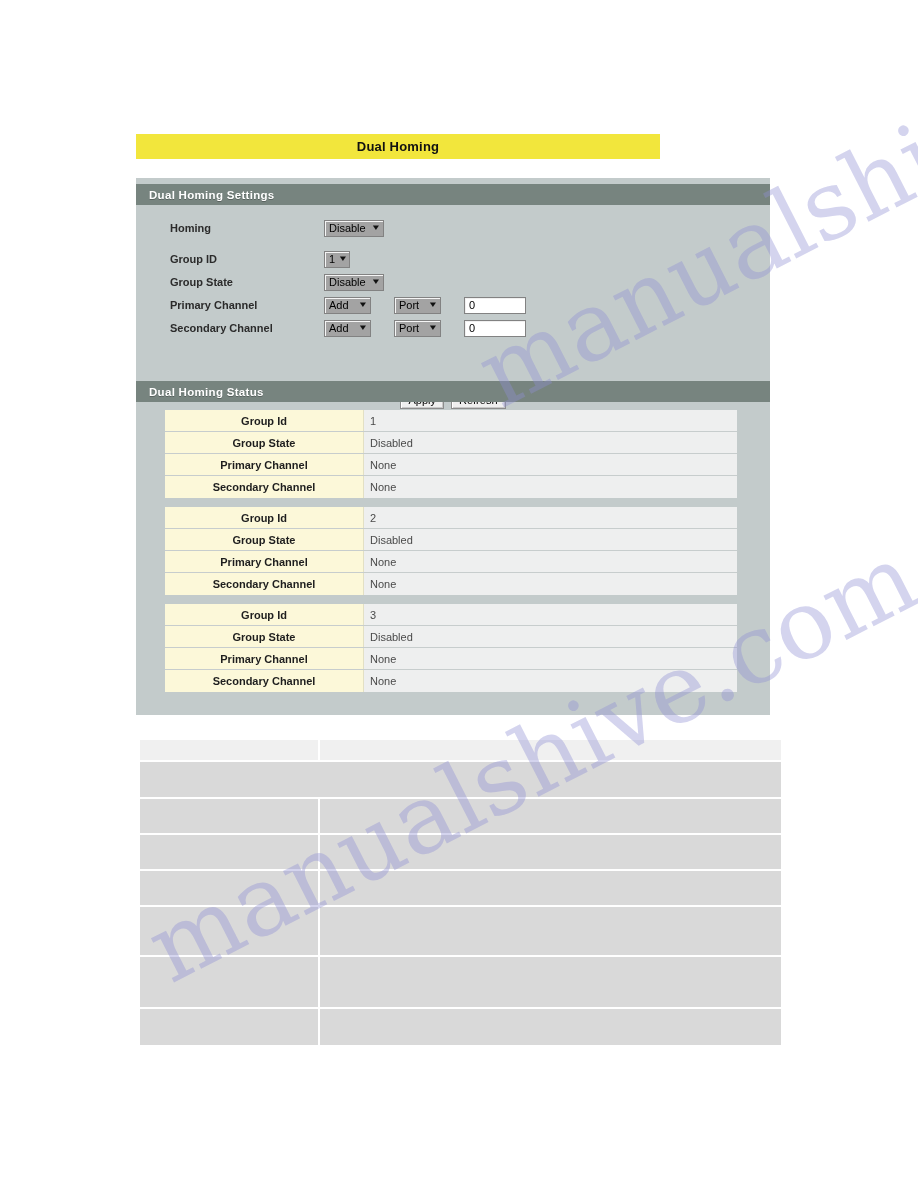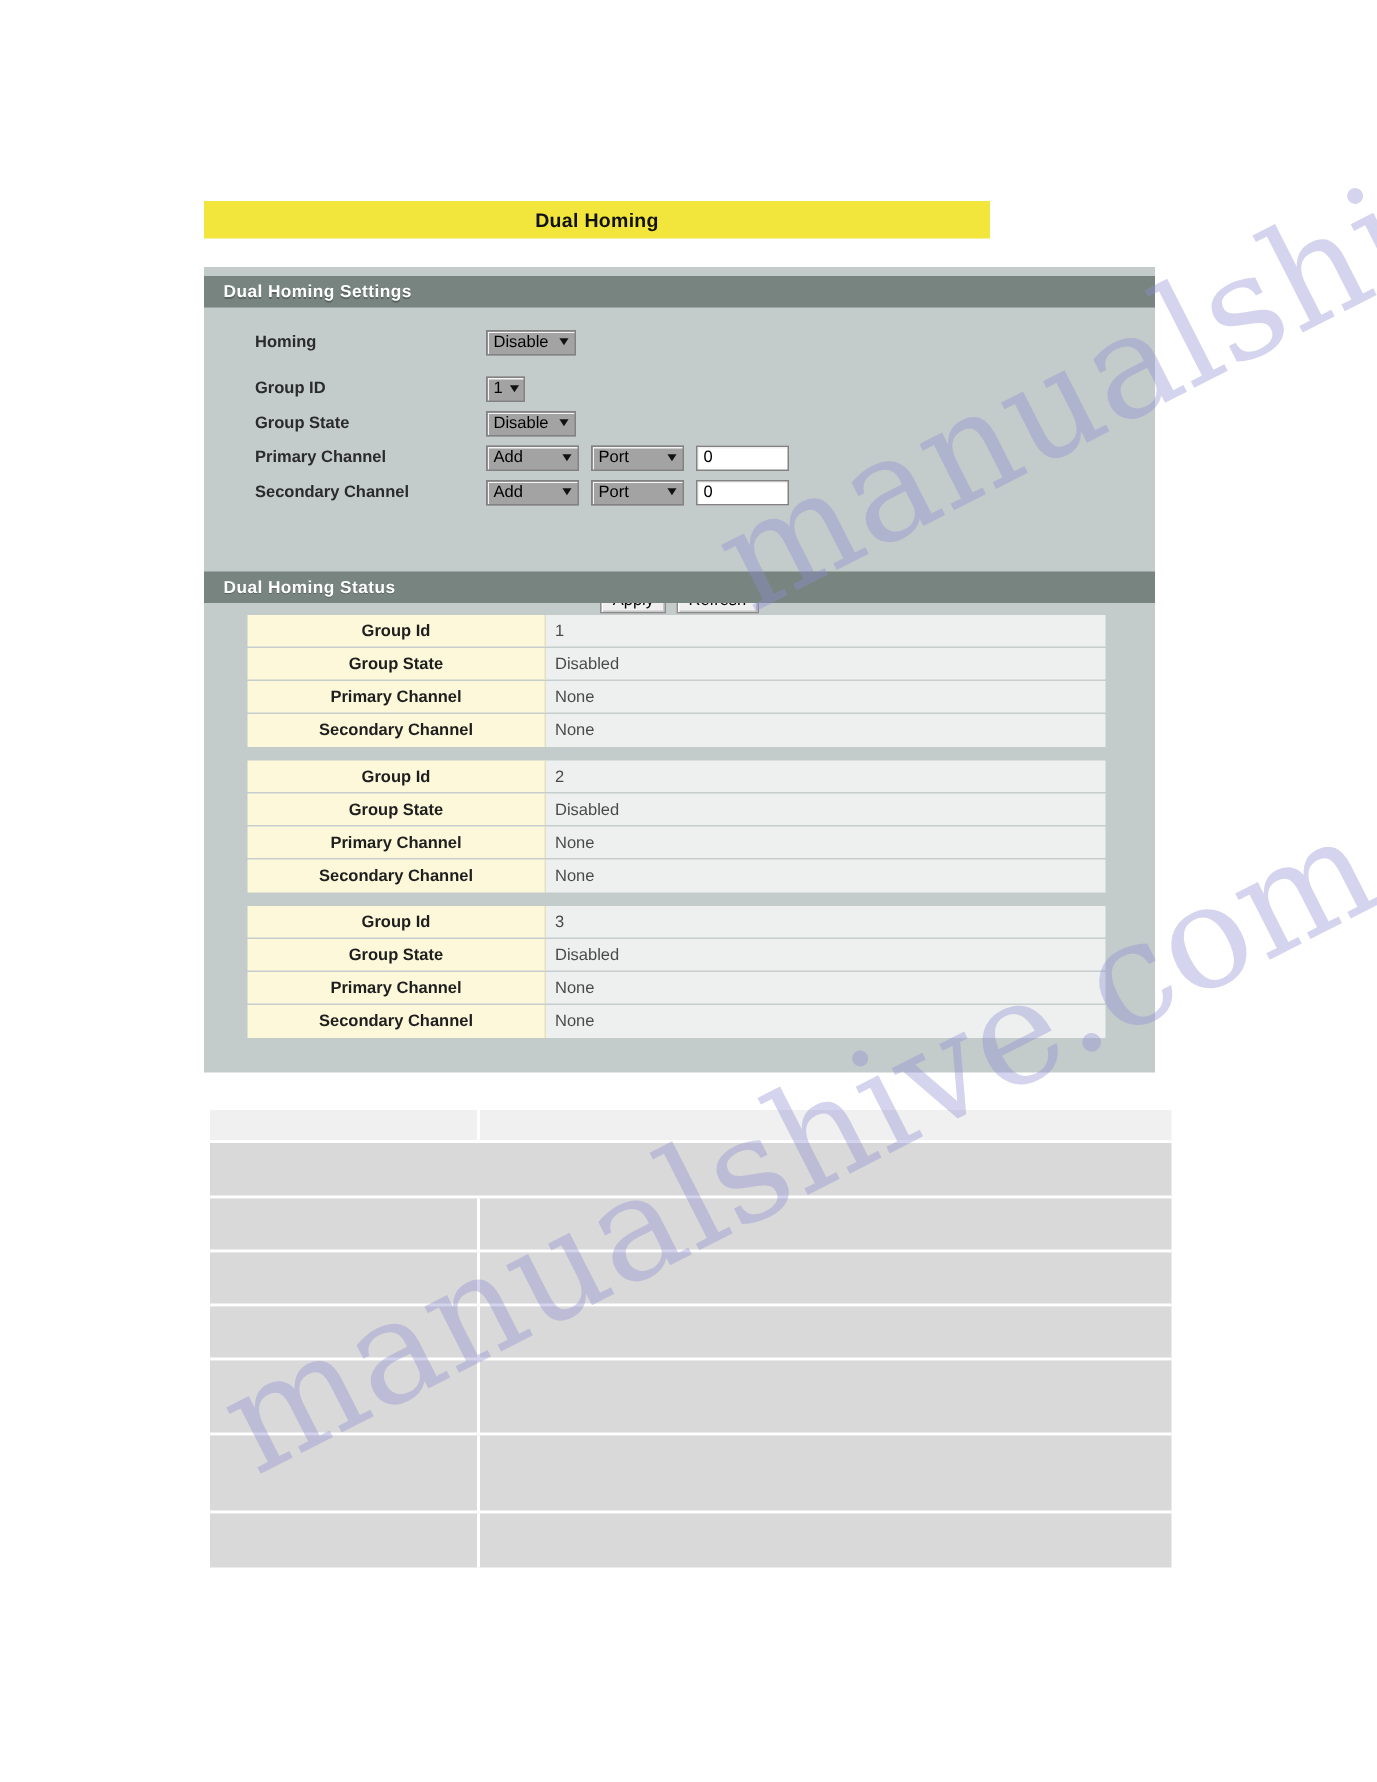--- a/index.html
+++ b/index.html
@@ -114,21 +114,21 @@
   }
   .sel .caret {
     font-size: 8px;
     line-height: 1;
     margin-left: 4px;
     color: #111;
     transform: scaleX(1.3);
   }
   .sel.w-small { width: 26px; }
   .sel.w-mid   { width: 60px; }
-  .sel.w-wide  { width: 62px; }
+  .sel.w-wide  { width: 47px; }
 
   .txtbox {
     display: inline-block;
     background: #ffffff;
     border: 1px solid #828282;
     box-shadow: inset 1px 1px 0 #f0f0f0;
     height: 17px;
     width: 62px;
     box-sizing: border-box;
     font-size: 11px;

